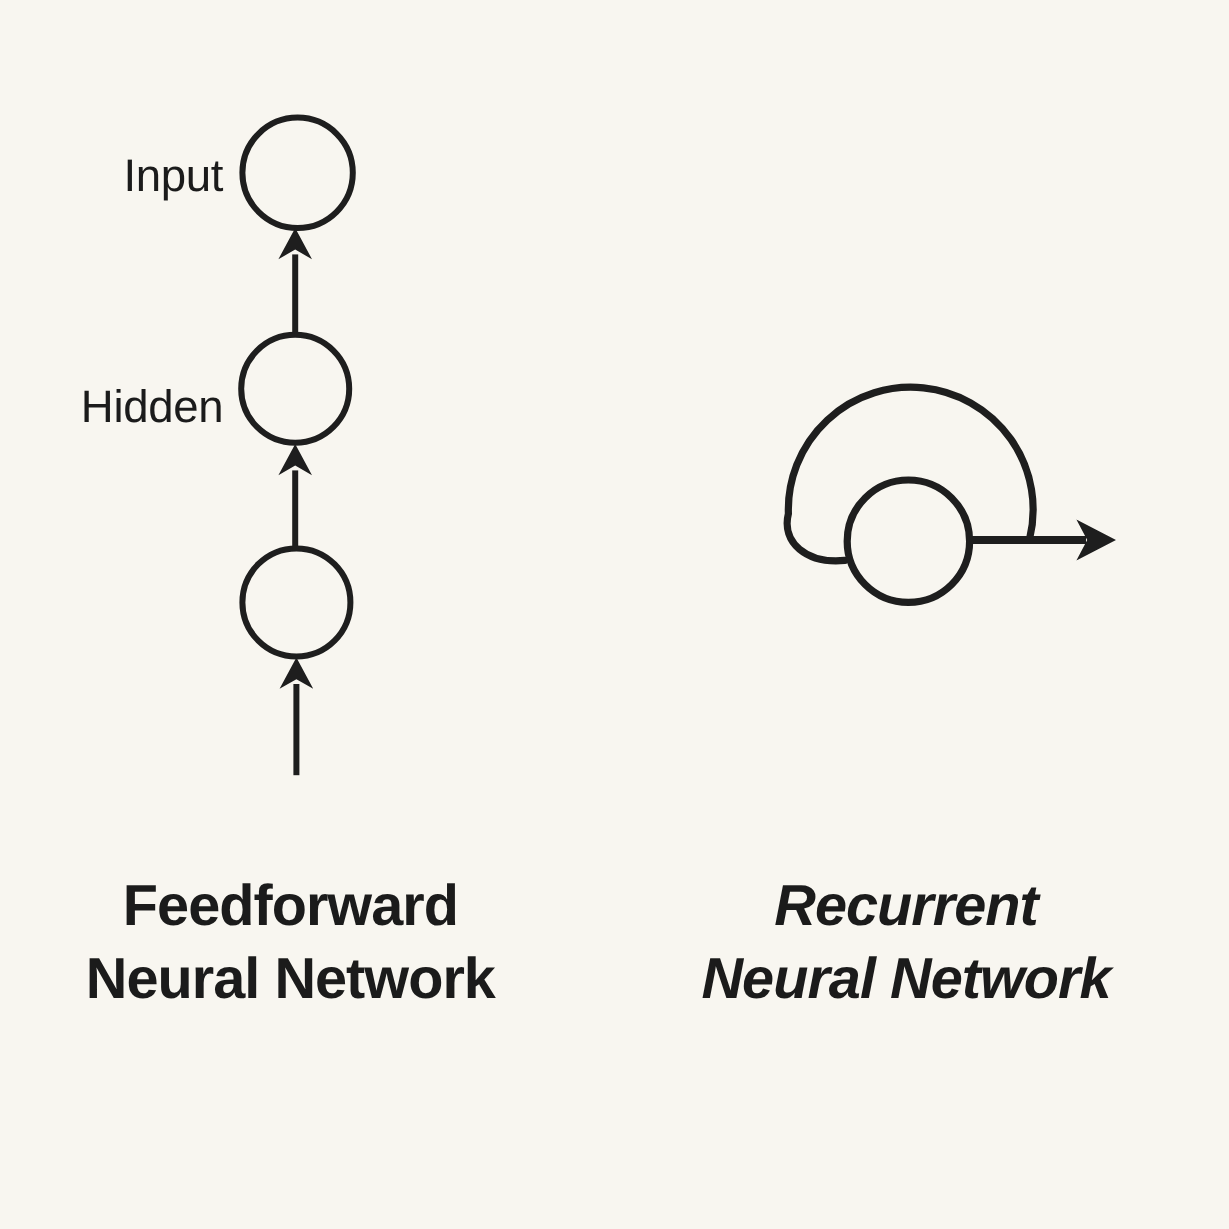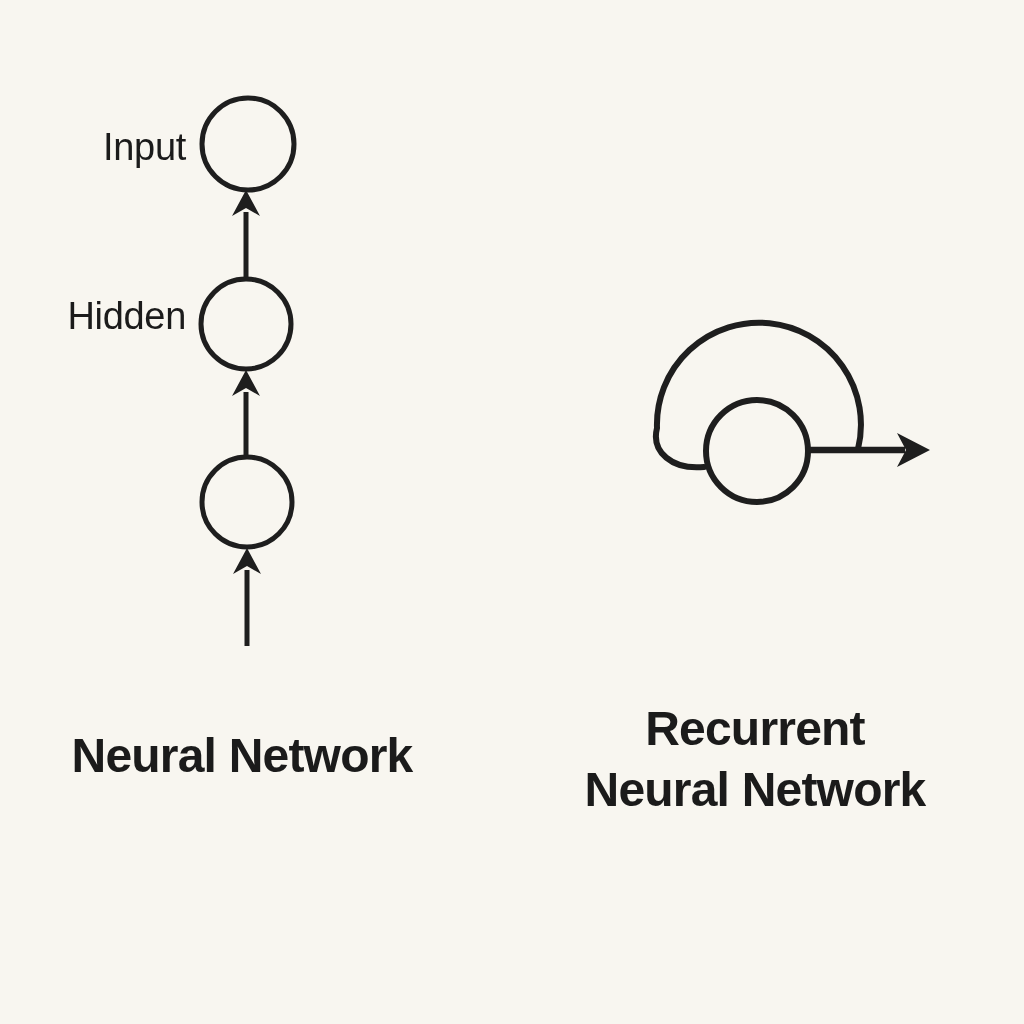--- a/index.html
+++ b/index.html
@@ -43,21 +43,21 @@
     width: 484px;
     text-align: center;
     font-size: 48px;
     line-height: 61px;
     font-weight: 600;
     letter-spacing: -0.8px;
     color: var(--text);
     white-space: nowrap;
   }
   .title-left { left: 0; top: 725px; }
-  .title-right { left: 513px; top: 698px; }
+  .title-right { left: 513px; top: 725px; font-style: italic; }
 </style>
 </head>
 <body>
 
 <div class="canvas">
 
   <svg class="shapes" width="1024" height="1024" viewBox="0 0 1024 1024">
 
     <g>
       <circle class="stroke sw5" cx="248" cy="144" r="46"></circle>
@@ -76,23 +76,24 @@
 
     <g>
       <path class="stroke sw6 rcap" d="M 704 467 C 672 470 651 452 657 428 A 102 102 0 1 1 858 449"></path>
       <circle class="stroke sw6" cx="757" cy="451" r="51"></circle>
       <line class="stroke sw65" x1="808" y1="450" x2="905" y2="450"></line>
       <path class="head" d="M930 450 L897 433 L906 450 L897 467 Z"></path>
     </g>
   </svg>
 
   <div class="node-label" style="top:128px">Input</div>
-  <div class="node-label" style="top:297px">Hidden</div>
+  <div class="node-label" style="top:321px">Hidden</div>
 
   <div class="diagram-title title-left">
+    <div>Feedforward</div>
     <div>Neural Network</div>
   </div>
 
   <div class="diagram-title title-right">
     <div>Recurrent</div>
     <div>Neural Network</div>
   </div>
 
 </div>
 

